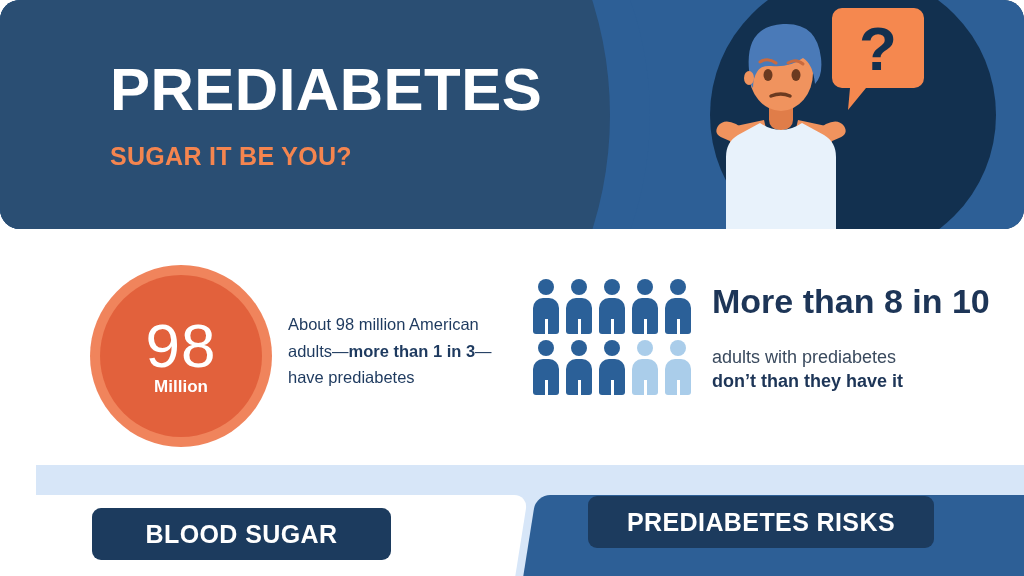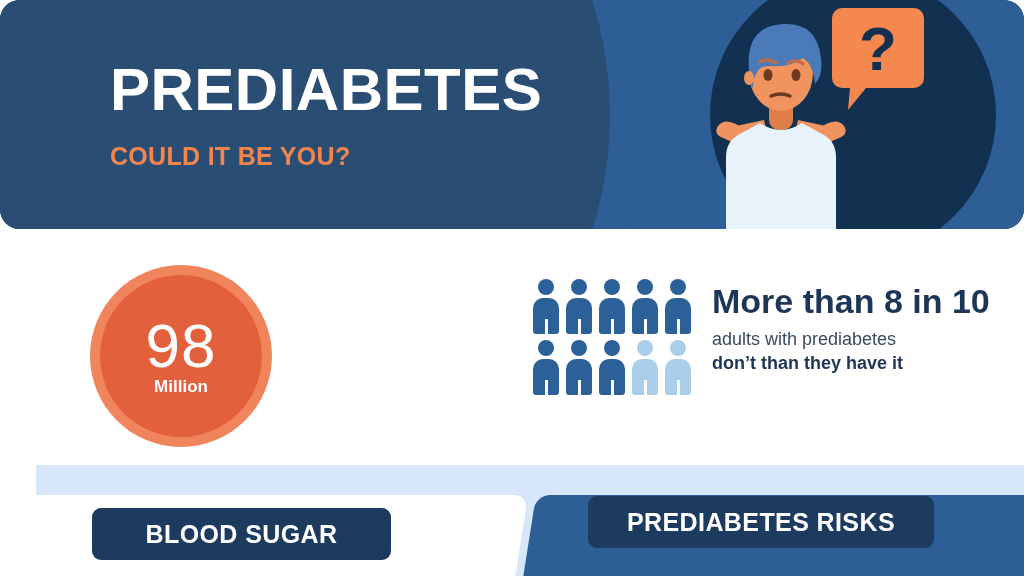--- a/index.html
+++ b/index.html
@@ -175,21 +175,21 @@
     width: 300px;
   }
   .people-head {
     font-size: 34px;
     font-weight: bold;
     color: #1d3557;
     line-height: 1.12;
     white-space: nowrap;
   }
   .people-sub1 {
-    margin-top: 7px;
+    margin-top: 25px;
     font-size: 18px;
     color: #3a4a5e;
     line-height: 1.35;
   }
   .people-sub2 {
     font-size: 18px;
     font-weight: bold;
     color: #1d3557;
     line-height: 1.35;
   }
@@ -243,21 +243,21 @@
 <div class="page">
 
   <div class="header">
     <div class="arc-right-fill"></div>
     <div class="arc arc-light"></div>
     <div class="arc arc-mid"></div>
     <div class="arc arc-navy-circle"></div>
 
     <div class="header-text">
       <div class="title">PREDIABETES</div>
-      <div class="subtitle">COULD IT BE YOU?</div>
+      <div class="subtitle">SUGAR IT BE YOU?</div>
     </div>
 
     <svg class="illustration" viewBox="0 0 334 229">
 
       <g>
         <path d="M152 8 H224 a10 10 0 0 1 10 10 V78 a10 10 0 0 1 -10 10 H176 l-18 22 l2 -22 H152 a10 10 0 0 1 -10 -10 V18 a10 10 0 0 1 10 -10 Z" fill="#f5884f"></path>
         <text x="188" y="70" font-family="'Liberation Sans', sans-serif" font-size="62" font-weight="bold" fill="#12304f" text-anchor="middle">?</text>
       </g>
 
       <path d="M46 124 q-12 -6 -18 2 q-5 8 5 12 l16 7 l14 -10 Z" fill="#f0935e"></path>
@@ -288,20 +288,23 @@
 
   <div class="body-area">
 
     <div class="stat-circle-outer">
       <div class="stat-circle-inner">
         <div class="stat-number">98</div>
         <div class="stat-unit">Million</div>
       </div>
     </div>
 
+    <div class="stat-text">
+      <span>About 98 million American adults—</span><b>more than 1 in 3</b><span>—have prediabetes</span>
+    </div>
 
     <div class="people">
       <div class="people-row">
         <div class="person dark">
             <span class="head"></span>
             <span class="torso"></span>
             <span class="legsplit"></span>
           </div>
         <div class="person dark">
             <span class="head"></span>

